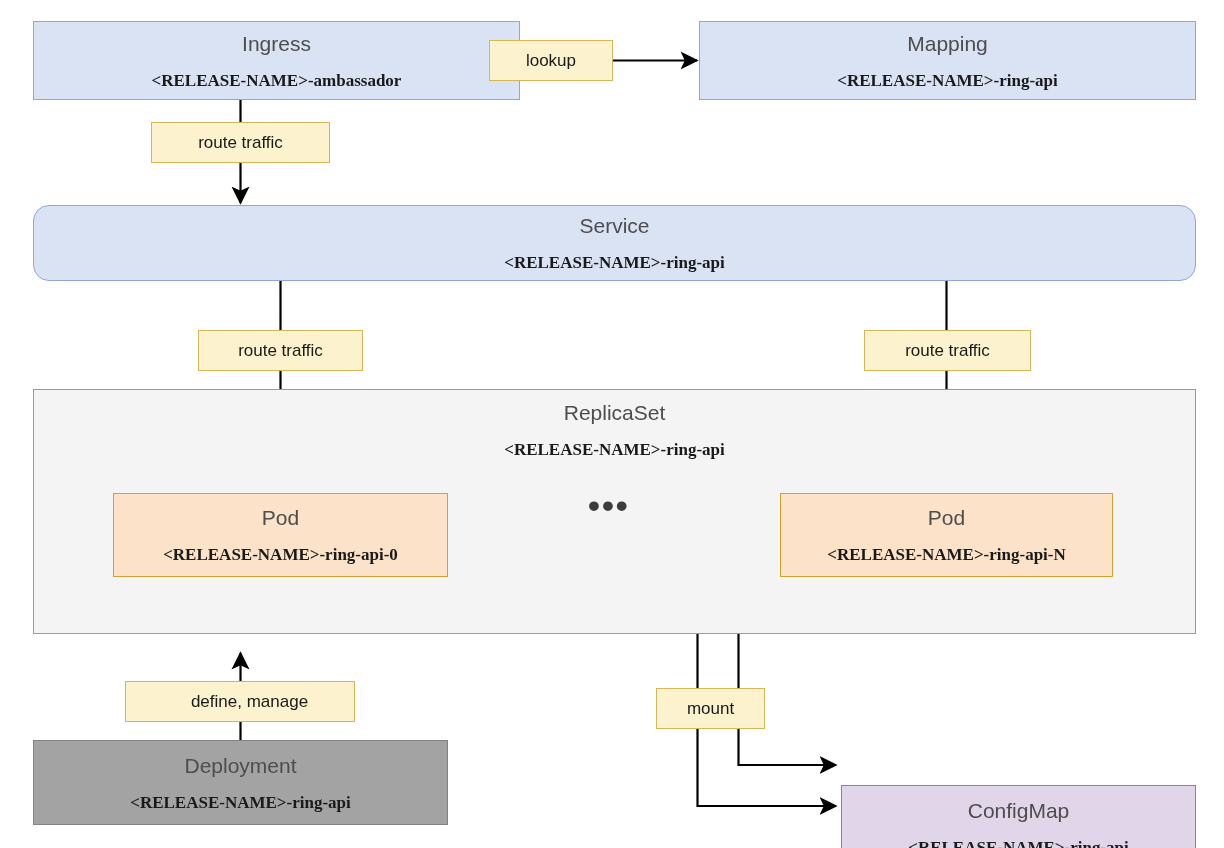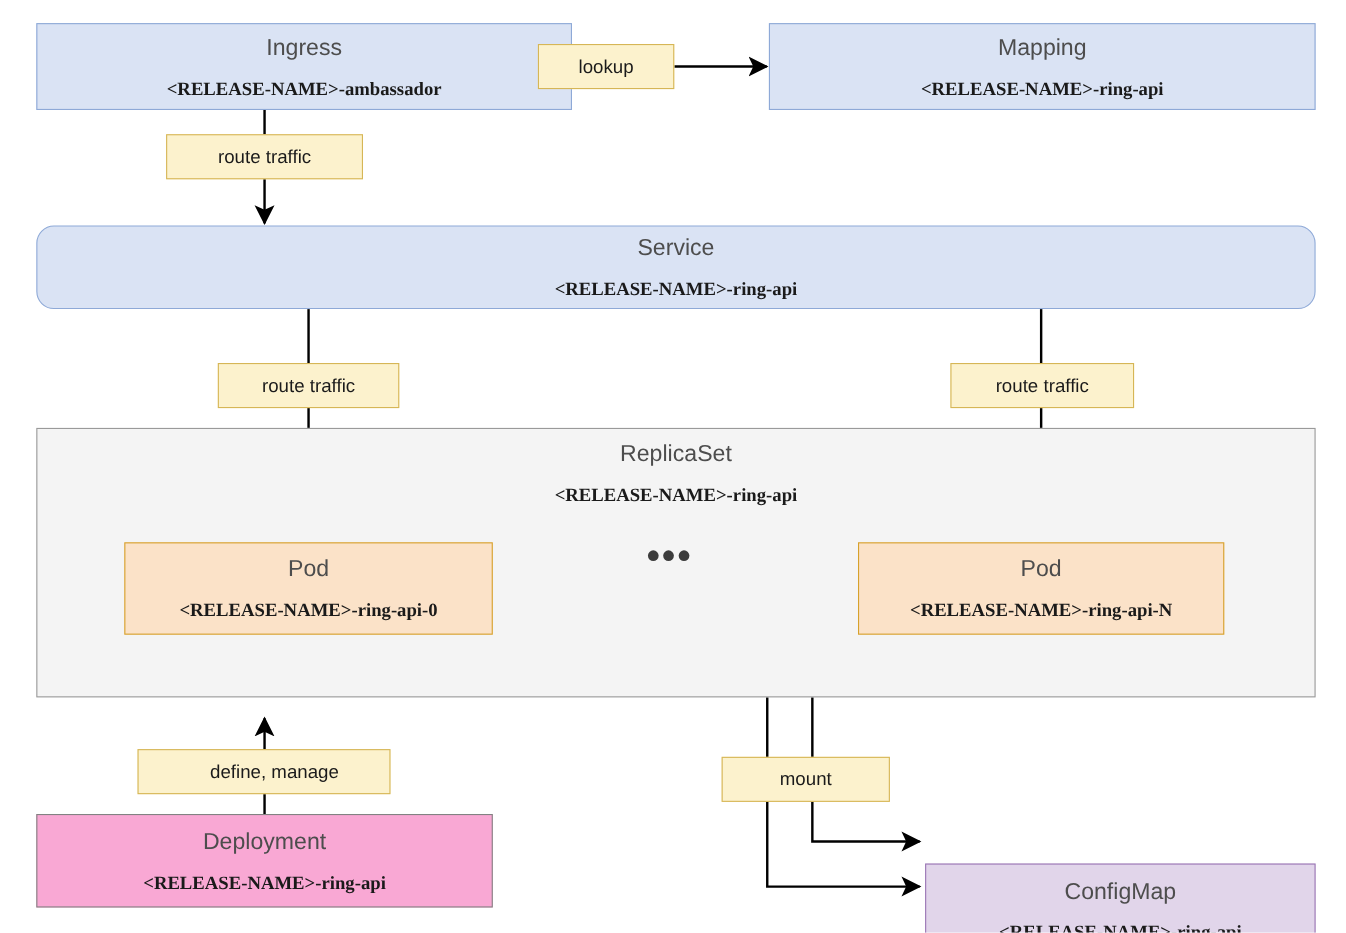--- a/index.html
+++ b/index.html
@@ -61,21 +61,21 @@
   }
   .kind-orange {
     background: #fbe2c8;
     border-color: #d6a12b;
   }
   .kind-purple {
     background: #e1d5ea;
     border-color: #9a76b4;
   }
   .kind-grey {
-    background: #f9a8d4;
+    background: #a3a3a3;
     border-color: #828282;
   }
   .kind-group {
     background: #f4f4f4;
     border-color: #9a9a9a;
     display: block;
   }
   .kind-group .group-label {
     position: absolute;
     left: 0;
@@ -186,15 +186,15 @@
   <div class="edge-label" style="left:489px; top:40px; width:124px; height:41px;">lookup</div>
 
   <div class="edge-label" style="left:151px; top:122px; width:179px; height:41px;">route traffic</div>
 
   <div class="edge-label" style="left:198px; top:330px; width:165px; height:41px;">route traffic</div>
 
   <div class="edge-label" style="left:864px; top:330px; width:167px; height:41px;">route traffic</div>
 
   <div class="edge-label" style="left:125px; top:681px; width:230px; height:41px;padding-left:19px;">define, manage</div>
 
-  <div class="edge-label" style="left:656px; top:688px; width:153px; height:41px;">mount</div>
+  <div class="edge-label" style="left:656px; top:688px; width:109px; height:41px;">mount</div>
 
 </div>
 
 </body></html>

